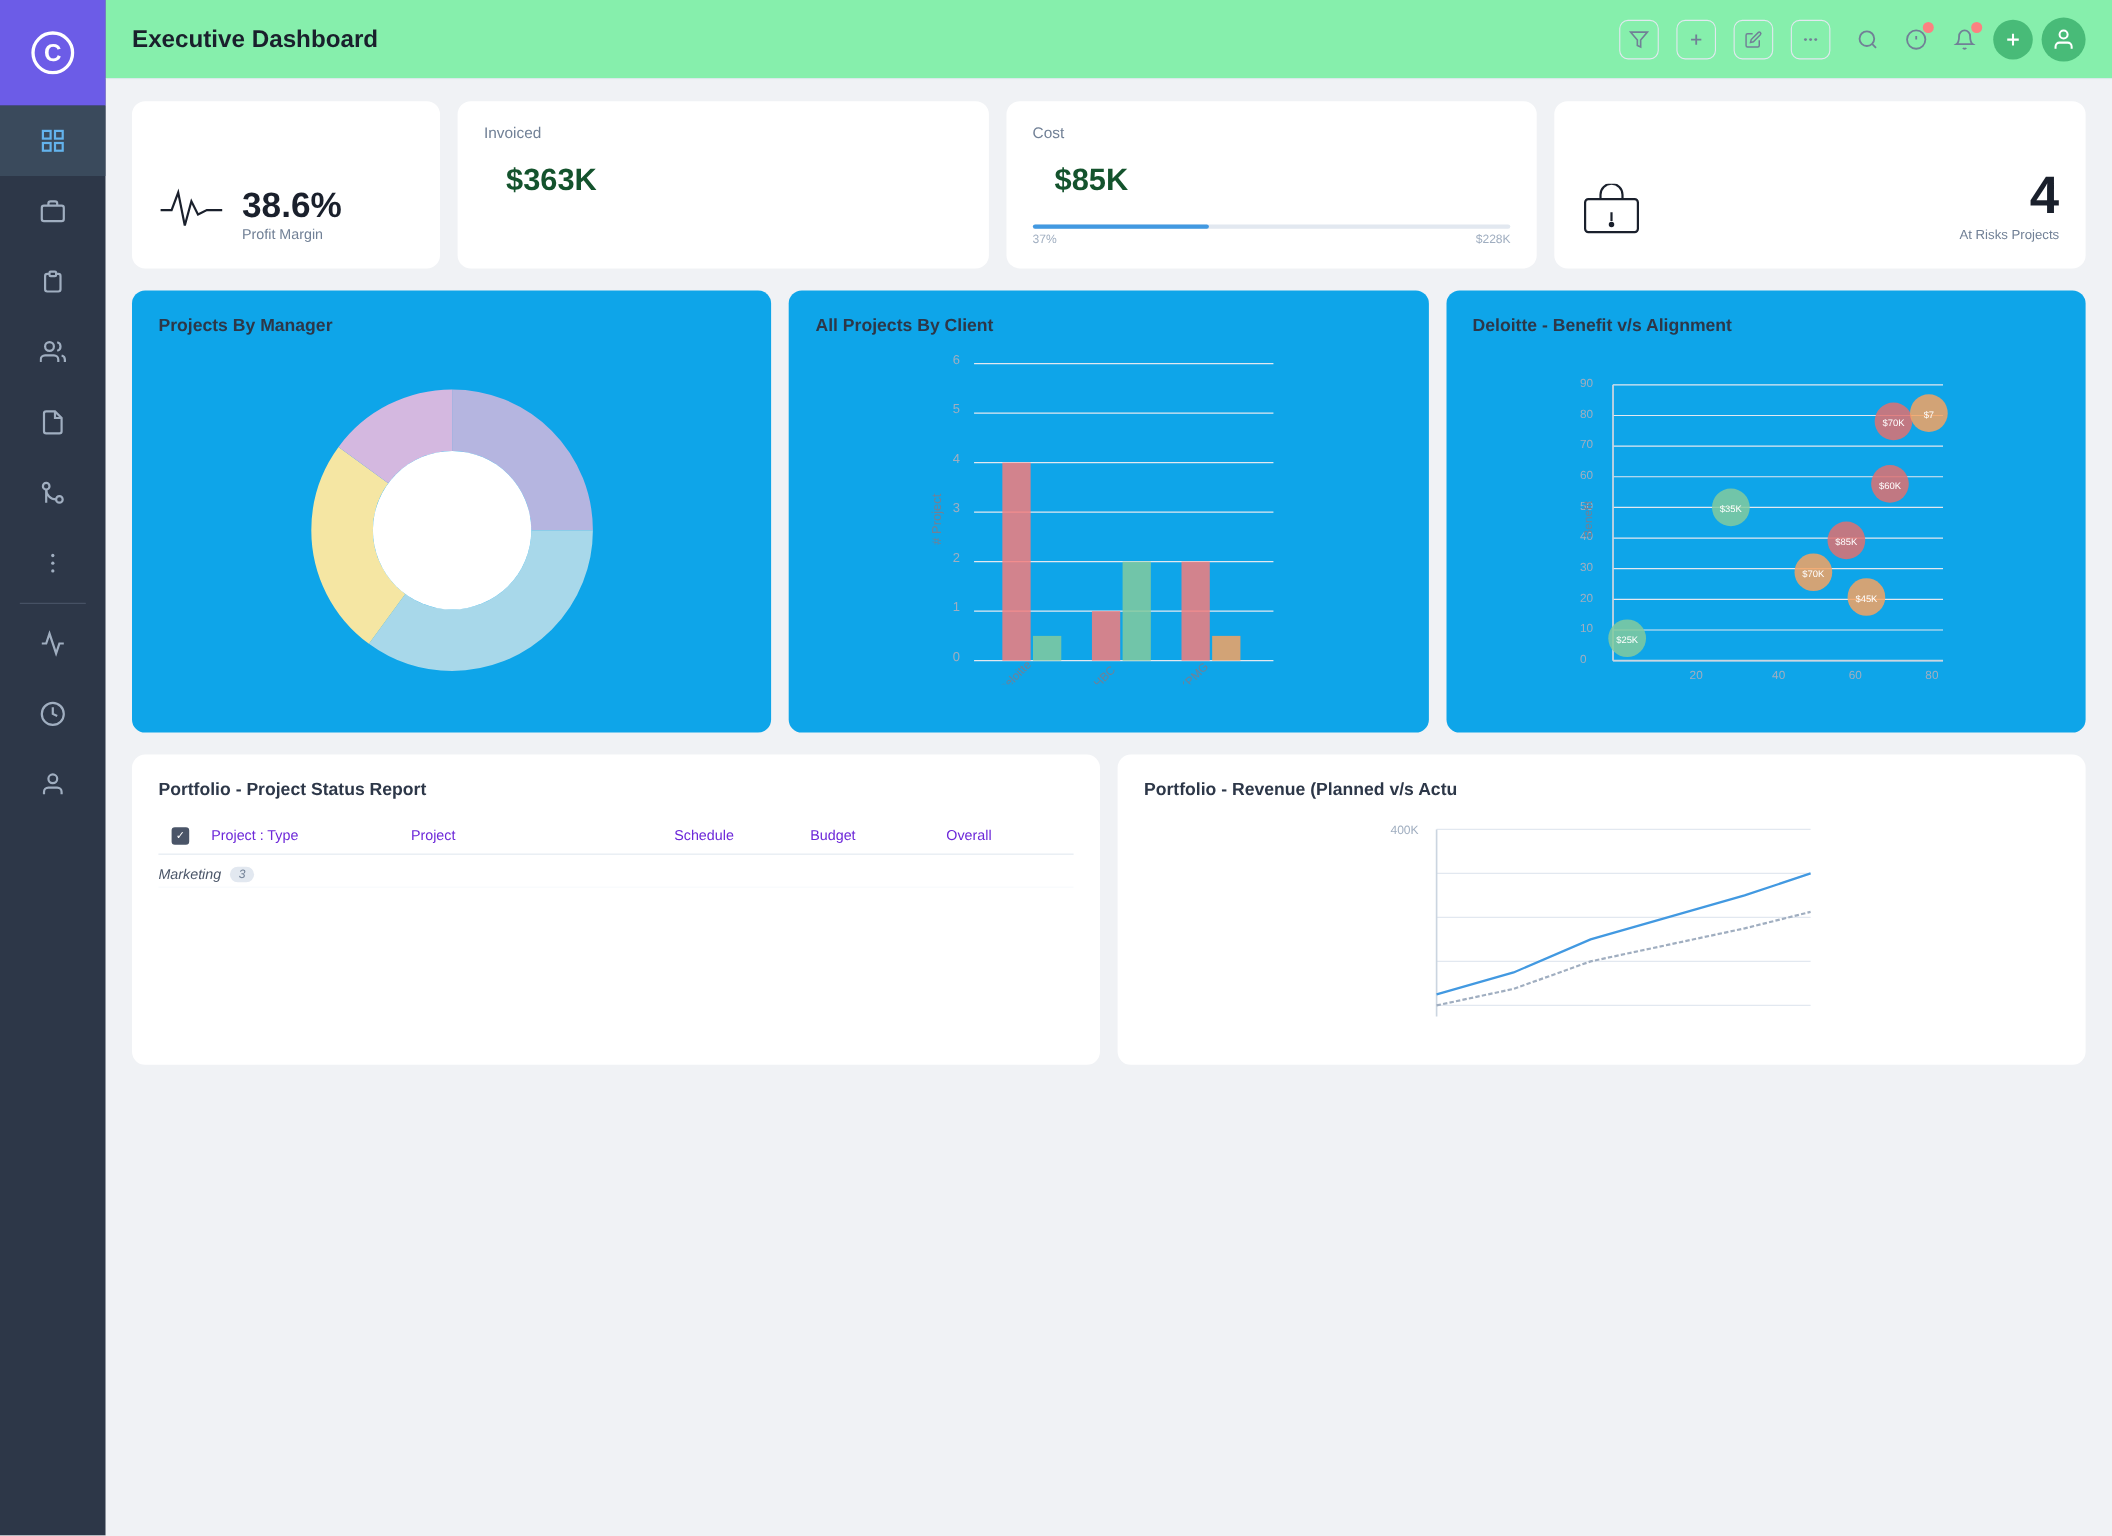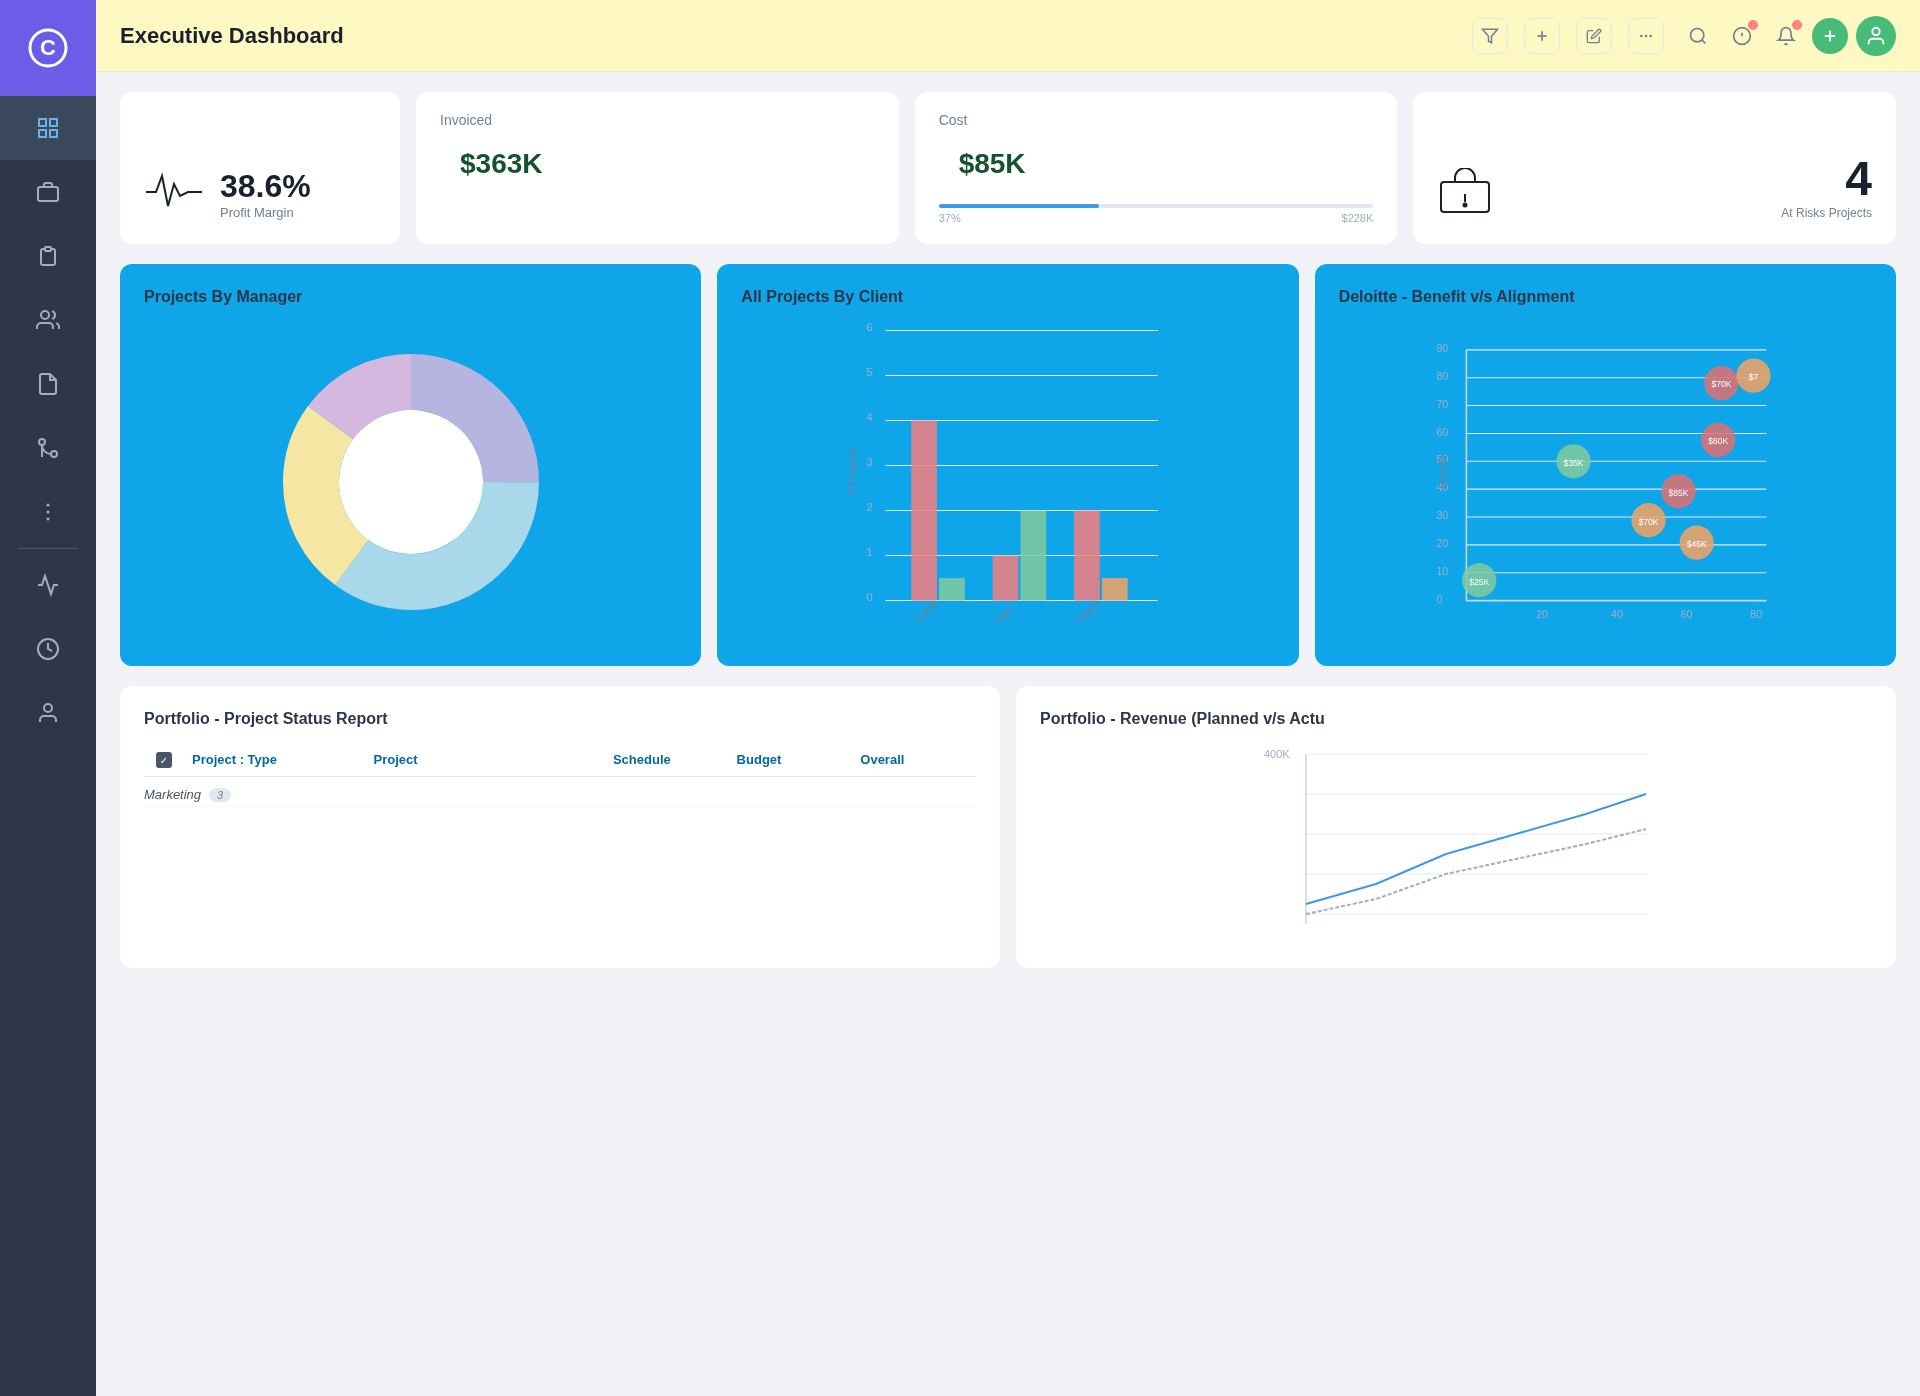--- a/index.html
+++ b/index.html
@@ -9,21 +9,21 @@
     .sidebar { width: 96px; background: #2d3748; display: flex; flex-direction: column; align-items: center; padding: 0; flex-shrink: 0; }
     .sidebar-logo { width: 96px; height: 96px; background: #6c5ce7; display: flex; align-items: center; justify-content: center; }
     .sidebar-logo svg { width: 40px; height: 40px; fill: white; }
     .sidebar-item { width: 96px; height: 64px; display: flex; align-items: center; justify-content: center; cursor: pointer; color: #a0aec0; }
     .sidebar-item.active { background: #3a4a5c; color: #63b3ed; }
     .sidebar-item svg { width: 24px; height: 24px; }
     .sidebar-divider { width: 60px; height: 1px; background: #4a5568; margin: 4px 0; }
 
     
     .main { flex: 1; display: flex; flex-direction: column; overflow: hidden; }
-    .header { background: #fef9c3; height: 72px; display: flex; align-items: center; padding: 0 24px; border-bottom: 1px solid #e2e8f0; gap: 16px; }
+    .header { background: #86efac; height: 72px; display: flex; align-items: center; padding: 0 24px; border-bottom: 1px solid #e2e8f0; gap: 16px; }
     .header-title { font-size: 22px; font-weight: 700; color: #1a202c; flex: 1; }
     .header-icon { width: 36px; height: 36px; border: 1px solid #e2e8f0; border-radius: 8px; display: flex; align-items: center; justify-content: center; cursor: pointer; color: #718096; }
     .header-actions { display: flex; align-items: center; gap: 8px; margin-left: auto; }
     .header-action-btn { width: 36px; height: 36px; display: flex; align-items: center; justify-content: center; cursor: pointer; color: #718096; position: relative; }
     .badge { position: absolute; top: 2px; right: 2px; width: 10px; height: 10px; background: #fc8181; border-radius: 50%; }
     .avatar { width: 40px; height: 40px; border-radius: 50%; background: #48bb78; display: flex; align-items: center; justify-content: center; color: white; font-weight: 600; cursor: pointer; }
     .add-btn { width: 36px; height: 36px; background: #48bb78; border-radius: 50%; display: flex; align-items: center; justify-content: center; color: white; cursor: pointer; font-size: 20px; }
 
     
     .content { flex: 1; overflow-y: auto; padding: 20px 24px; background: #f0f2f5; }
@@ -50,21 +50,21 @@
     .chart-title { font-size: 16px; font-weight: 600; color: #2d3748; margin-bottom: 16px; }
 
     
     .donut-wrapper { display: flex; justify-content: center; align-items: center; height: 320px; }
     .donut-svg { width: 280px; height: 280px; }
 
     
     .bottom-row { display: grid; grid-template-columns: 1fr 1fr; gap: 16px; }
     .bottom-card { background: white; border-radius: 12px; padding: 24px; }
     .table-header { display: grid; grid-template-columns: 40px 1.5fr 2fr 1fr 1fr 1fr; gap: 8px; padding: 8px 0; border-bottom: 1px solid #e2e8f0; }
-    .table-header-cell { font-size: 13px; color: #0369a1; font-weight: 700; }
+    .table-header-cell { font-size: 13px; color: #6d28d9; font-weight: 400; }
     .table-row-group { border-bottom: 1px solid #f7fafc; }
     .group-label { font-size: 13px; color: #4a5568; padding: 10px 0 4px; display: flex; align-items: center; gap: 8px; font-style: italic; }
     .group-badge { background: #e2e8f0; border-radius: 10px; padding: 1px 8px; font-size: 11px; color: #718096; }
     .checkbox-wrapper { display: flex; align-items: center; justify-content: center; }
     .checkbox { width: 16px; height: 16px; border: 2px solid #a0aec0; border-radius: 3px; display: flex; align-items: center; justify-content: center; }
     .checkbox.checked { background: #4a5568; border-color: #4a5568; color: white; font-size: 10px; }
 
     
     .revenue-area { height: 200px; position: relative; }
   </style>

